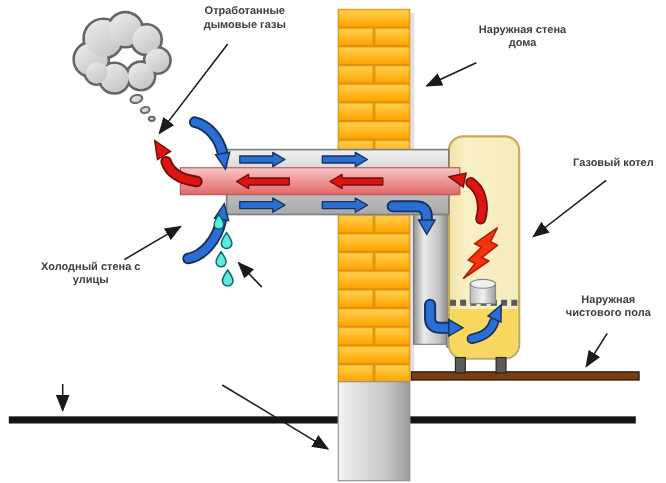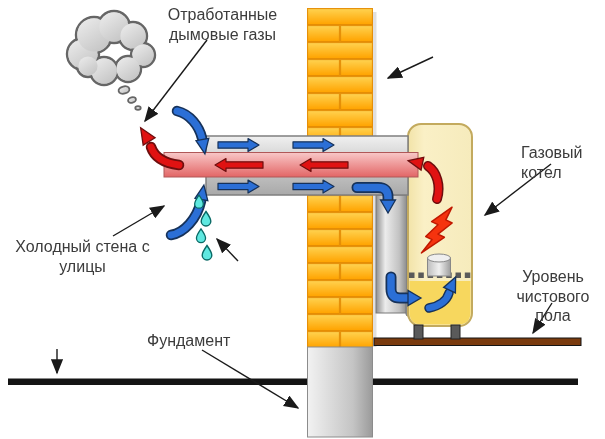--- a/index.html
+++ b/index.html
@@ -3,24 +3,24 @@
 <meta charset="utf-8">
 <style>
   html,body{margin:0;padding:0;background:#fff;}
   .canvas{
     position:relative;width:605px;height:439px;background:#ffffff;overflow:hidden;
     font-family:"Liberation Sans",sans-serif;
   }
   .diagram-svg{position:absolute;left:0;top:0;}
   .lbl{
     position:absolute;
-    font-size:16px;line-height:1.22;
+    font-size:10px;line-height:1.22;
     color:var(--label-text,#3c3c3c);
     white-space:pre-line;
-    font-weight:400;
+    font-weight:700;
   }
   .lbl.center{text-align:center;}
 </style>
 </head>
 <body>
 
 <div class="canvas">
 
 <svg class="diagram-svg" width="605" height="439" viewBox="0 0 605 439">
   <defs>
@@ -218,25 +218,26 @@
     <line x1="238" y1="261" x2="217" y2="239" marker-end="url(#ptr)"></line>
     <line x1="57" y1="349" x2="57" y2="373" marker-end="url(#ptr)"></line>
     <line x1="202" y1="350" x2="298" y2="408" marker-end="url(#ptr)"></line>
     <line x1="552" y1="303" x2="533" y2="333" marker-end="url(#ptr)"></line>
   </g>
 </svg>
 
   <div class="lbl center" style="left:165px;top:5px;width:115px;">Отработанные
 дымовые газы</div>
 
+  <div class="lbl center" style="left:410px;top:22px;width:130px;">Наружная стена
+дома</div>
 
   <div class="lbl" style="left:521px;top:143px;width:90px;">Газовый котел</div>
 
   <div class="lbl center" style="left:15px;top:237px;width:135px;">Холодный стена с
 улицы</div>
 
 
 
-  <div class="lbl" style="left:147px;top:331px;width:90px;">Фундамент</div>
-
-  <div class="lbl center" style="left:502px;top:267px;width:102px;">Уровень
+
+  <div class="lbl center" style="left:502px;top:267px;width:102px;">Наружная
 чистового пола</div>
 </div>
 
 </body></html>

